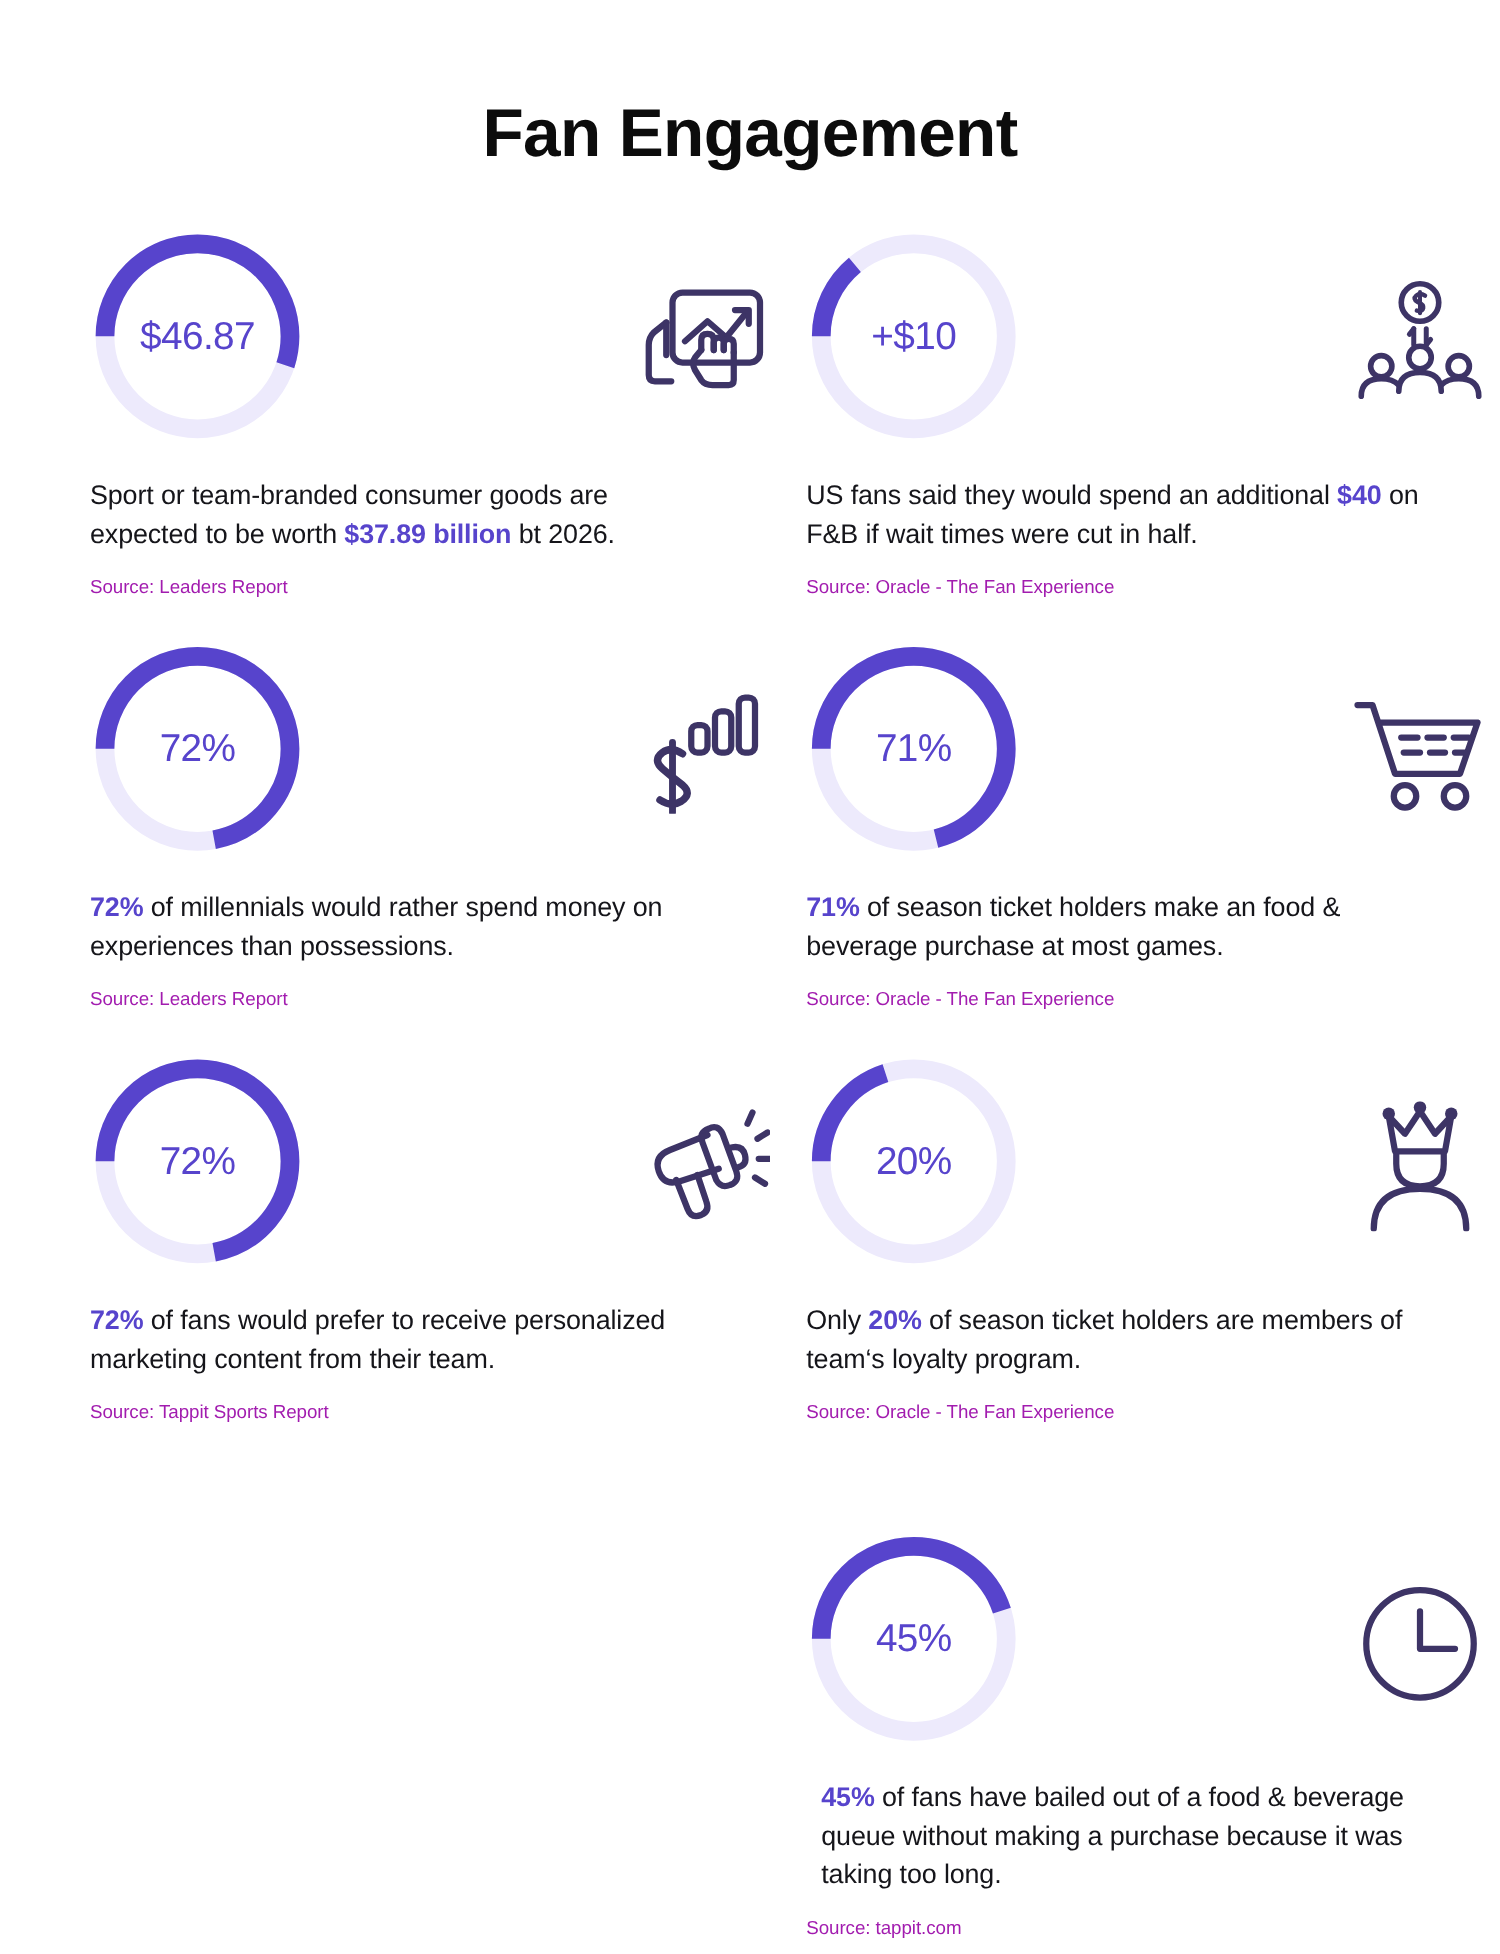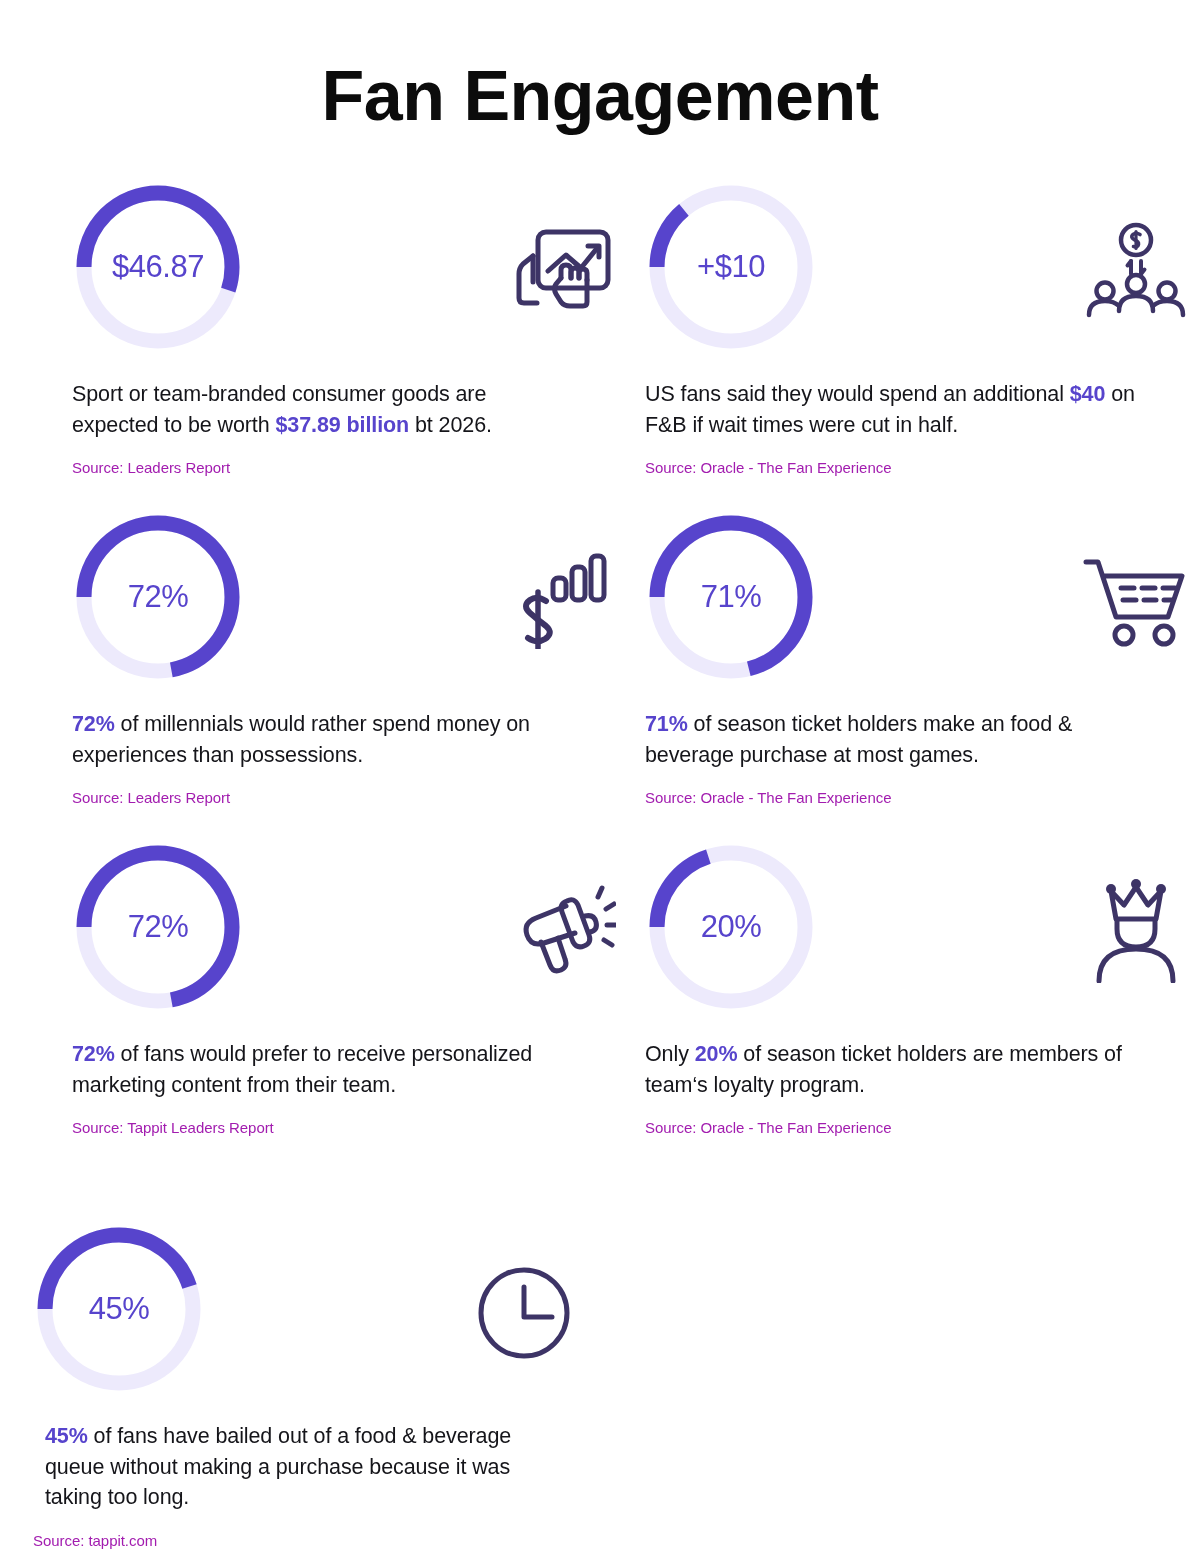--- a/index.html
+++ b/index.html
@@ -20,25 +20,25 @@
   .page {
     width: 1200px;
     height: 1563px;
     padding: 0;
     position: relative;
   }
 
   
   .page-title {
     text-align: center;
-    font-size: 70px;
+    font-size: 54px;
     font-weight: 700;
     letter-spacing: -0.5px;
     color: #0c0c0c;
-    padding-top: 58px;
+    padding-top: 78px;
     line-height: 1.1;
   }
 
   
   .stats-grid {
     display: grid;
     grid-template-columns: 555px 555px;
     column-gap: 18px;
     padding: 0 72px;
     margin-top: 46px;
@@ -109,21 +109,21 @@
   .stat-source {
     font-size: 15px;
     color: #a21caf;
     margin-top: 19px;
     letter-spacing: -0.05px;
   }
 
   
   .bottom-wrap {
     display: flex;
-    justify-content: flex-start;
+    justify-content: flex-end;
     margin-top: 52px;
     padding-left: 33px;
   }
   .bottom-block {
     width: 555px;
     position: relative;
   }
   .bottom-block .stat-desc { max-width: 520px; margin-left: 12px; }
 </style>
 </head>
@@ -269,21 +269,21 @@
             <path d="M31 59 L40 82 Q43 90 51 87 Q58 84 55 76 L48 55"></path>
             <path d="M88 14 L92 5"></path>
             <path d="M96 26 L104 21"></path>
             <path d="M97 42 L106 42"></path>
             <path d="M94 57 L102 62"></path>
           </svg>
         </div>
       </div>
 
       <p class="stat-desc"><b>72%</b> of fans would prefer to receive personalized marketing content from their team.</p>
-      <p class="stat-source">Source: Tappit Leaders Report</p>
+      <p class="stat-source">Source: Tappit Sports Report</p>
     </div>
 
     <div class="stat-block row-3">
       <div class="stat-top">
         <div class="donut">
           <svg viewBox="0 0 172 172" aria-hidden="true">
             <circle cx="86" cy="86" r="74" fill="none" stroke="#EDEAFC" stroke-width="15"></circle>
             <circle class="ring-arc" cx="86" cy="86" r="74" fill="none" stroke="#5744CC" stroke-width="15" stroke-linecap="butt" transform="rotate(180 86 86)" stroke-dasharray="92.99 371.96" stroke-dashoffset="0"></circle>
           </svg>
           <div class="donut-label">20%</div>

